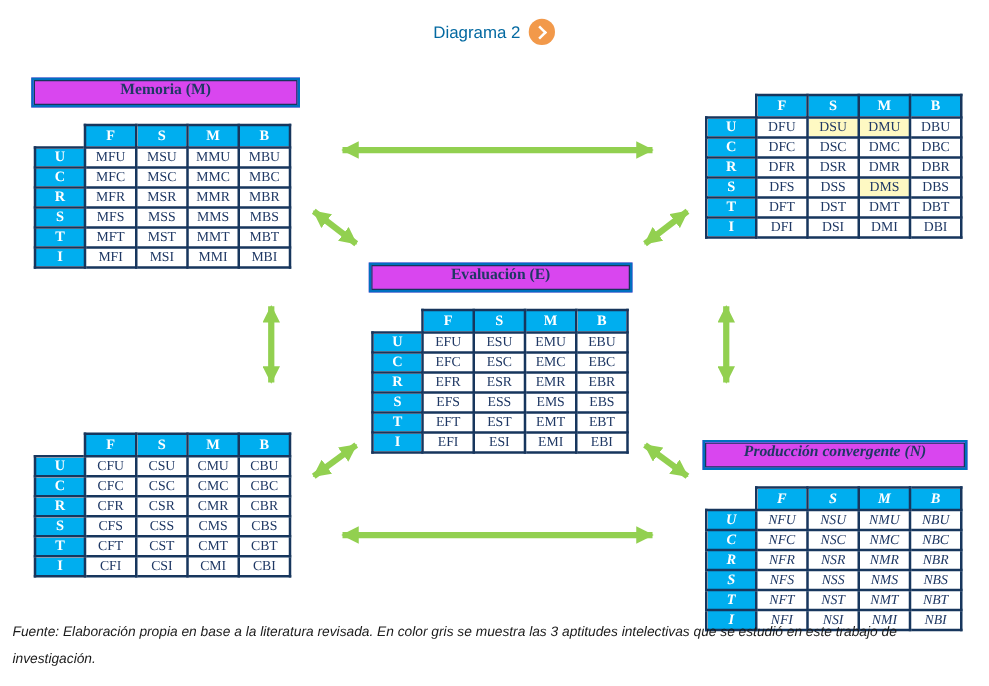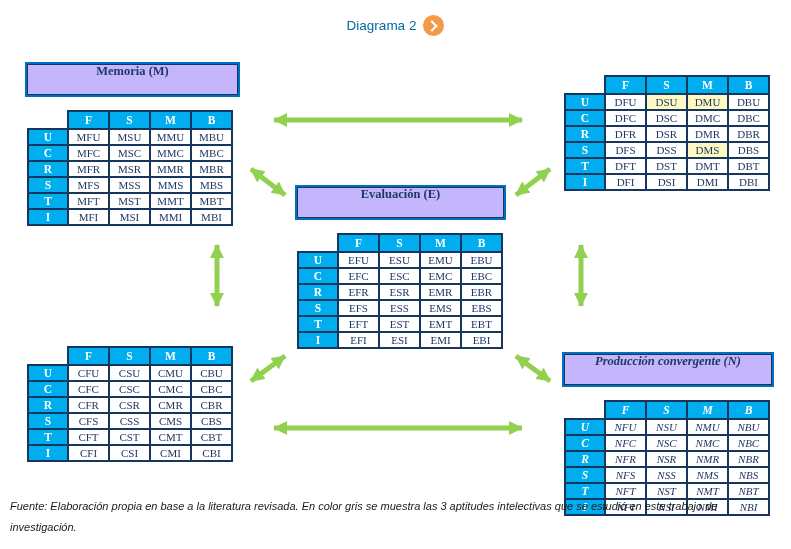--- a/index.html
+++ b/index.html
@@ -11,21 +11,21 @@
               display:flex;justify-content:center;align-items:center;
               font-family:"Liberation Sans", sans-serif;font-size:13.5px;color:#0369a1;}
   .bullet{width:21px;height:21px;border-radius:50%;background:#F2994A;
           display:inline-flex;align-items:center;justify-content:center;
           margin-left:7px;margin-right:0px;flex:0 0 auto;}
   .bullet .chev{display:block;width:6px;height:6px;border-top:2.6px solid #fff;
           border-right:2.6px solid #fff;transform:rotate(45deg);margin-left:-3px;}
 
   
   .group{position:absolute;}
-  .title-bar{box-sizing:border-box;width:215px;height:35px;background:#c4b5fd;
+  .title-bar{box-sizing:border-box;width:215px;height:24px;background:#d946ef;
              border:2px solid #0070C0;box-shadow:inset 0 0 0 1px #17365D;
              color:#1F3864;font-weight:bold;font-size:12.5px;line-height:14px;
              text-align:center;font-family:"Liberation Serif", serif;}
   table.g{border-collapse:collapse;table-layout:fixed;margin-top:13px;margin-left:2px;}
   table.g td{border:2px solid #17365D;text-align:center;padding:0;overflow:hidden;}
   table.g td.corner{border:none;background:transparent;}
   table.g td.head{background:#00AEEF;color:#ffffff;font-weight:bold;font-size:11.5px;height:16px;}
   table.g td.lab{background:#00AEEF;color:#ffffff;font-weight:bold;font-size:11.5px;}
   table.g td.cell{background:#ffffff;color:#1F3864;font-size:11px;height:14px;}
   table.g td.cell.gray{background:#fef9c3;}
@@ -202,21 +202,21 @@
             <td class="lab">I</td>
             <td class="cell">DFI</td>
             <td class="cell">DSI</td>
             <td class="cell">DMI</td>
             <td class="cell">DBI</td>
           </tr>
         </tbody>
       </table>
   </div>
 
-  <div class="group" style="left:295px;top:185px;">
+  <div class="group" style="left:295px;top:210px;">
     <div class="title-bar" style="width:211px">Evaluación (E)</div>
     <table class="g">
         <colgroup>
           <col style="width:40px">
           <col style="width:41px">
           <col style="width:41px">
           <col style="width:41px">
           <col style="width:41px">
         </colgroup>
         <tbody>

